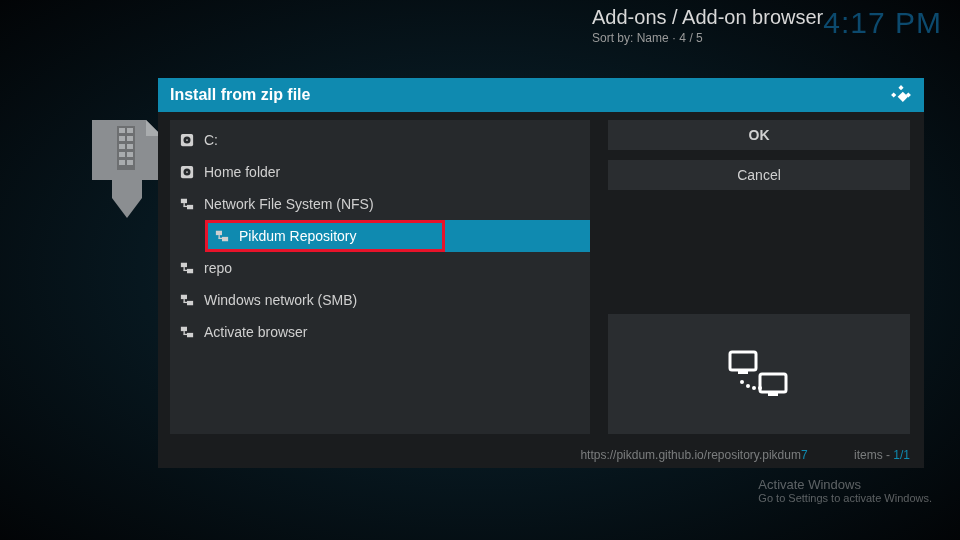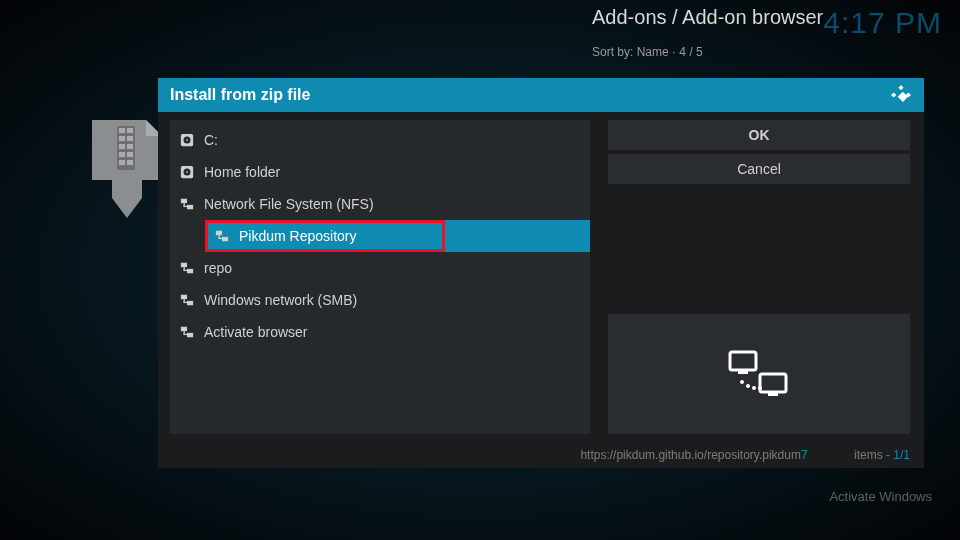--- a/index.html
+++ b/index.html
@@ -8,21 +8,21 @@
     background: radial-gradient(ellipse at center, #0d3642 0%, #081b24 40%, #020406 100%);
     position: relative;
     color: #d0d0d0;
   }
   .header {
     position: absolute;
     top: 6px; left: 18px; right: 18px;
     display: flex; justify-content: flex-end; align-items: flex-start;
   }
   .breadcrumb { font-size: 20px; color: #d8d8d8; }
-  .sortline { font-size: 12px; color: #9a9a9a; margin-top: 16px; }
+  .sortline { font-size: 12px; color: #9a9a9a; margin-top: 2px; }
   .clock { font-size: 30px; color: #0c4a6e; font-weight: 300; letter-spacing: 1px; }
 
   .zip-figure {
     position: absolute;
     left: 92px; top: 120px;
     width: 70px; height: 100px;
   }
 
   .dialog {
     position: absolute;
@@ -61,21 +61,21 @@
     background: #0f8ab0;
     color: #fff;
   }
   .ico {
     width: 14px; height: 14px; display: inline-block;
   }
   .side-panel {
     flex: 1;
     padding: 8px 14px 8px 18px;
     display: flex; flex-direction: column;
-    gap: 4px;
+    gap: 10px;
   }
   .btn {
     background: #2a2d30;
     color: #d0d0d0;
     font-size: 14px;
     height: 30px;
     display: flex; align-items: center; justify-content: center;
     cursor: pointer;
   }
   .btn.primary { font-weight: bold; }
@@ -237,13 +237,14 @@
   <div class="dialog-footer">
     <span>https://pikdum.github.io/repository.pikdum</span>
     <span class="footer-right">
       <span>7</span><span class="dim"> items - </span><span>1/1</span>
     </span>
   </div>
 </div>
 
 <div class="watermark">
   <div class="t1">Activate Windows</div>
+  <div>Go to Settings to activate Windows.</div>
 </div>
 
 </body></html>

